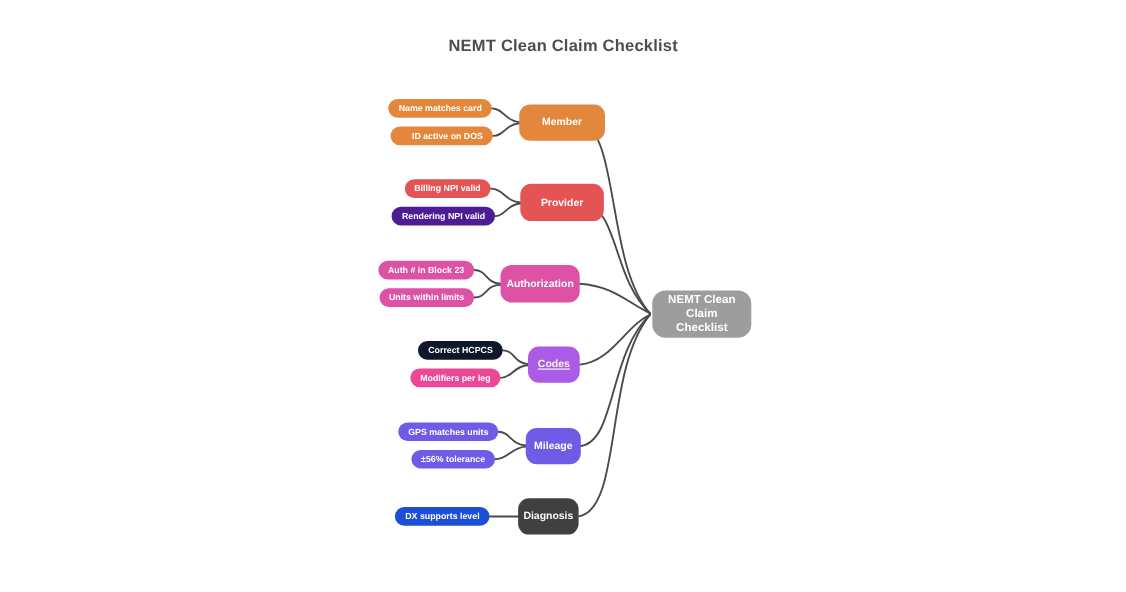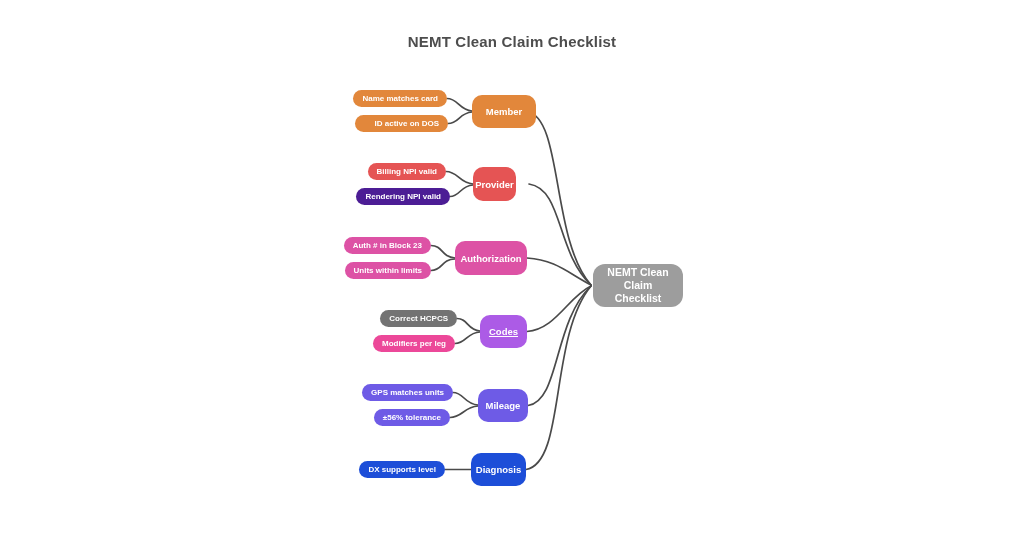--- a/index.html
+++ b/index.html
@@ -36,22 +36,22 @@
     font-size: 8px; font-weight: 600;
   }
   .root-node {
     left: 593px; top: 264px; width: 90px; height: 43px;
     border-radius: 12px;
     font-size: 10.5px; font-weight: bold; line-height: 1.25;
     white-space: normal;
     padding: 0 6px;
   }
   
-  .n-member    { left: 472px; top: 95px;  width: 64px; height: 33px; }
-  .n-provider  { left: 473px; top: 167px; width: 43px; height: 34px; }
+  .n-member    { left: 472px; top: 95px;  width: 78px; height: 33px; }
+  .n-provider  { left: 473px; top: 167px; width: 76px; height: 34px; }
   .n-auth      { left: 455px; top: 241px; width: 72px; height: 34px; }
   .n-codes     { left: 480px; top: 315px; width: 47px; height: 33px; text-decoration: underline; }
   .n-mileage   { left: 478px; top: 389px; width: 50px; height: 33px; }
   .n-diagnosis { left: 471px; top: 453px; width: 55px; height: 33px; }
   
   .l-member-0    { right: 577px; top: 90px;  }
   .l-member-1    { right: 576px; top: 115px; }
   .l-provider-0  { right: 578px; top: 163px; }
   .l-provider-1  { right: 574px; top: 188px; }
   .l-auth-0      { right: 593px; top: 237px; }
@@ -93,32 +93,32 @@
     </g>
   </svg>
 
   <div class="node root-node" style="background-color: rgb(157, 157, 157); color: rgb(255, 255, 255);">NEMT Clean Claim Checklist</div>
 
   <div class="node branch-node n-member" style="background-color: rgb(226, 135, 59);">Member</div>
   <div class="node branch-node n-provider" style="background-color: rgb(229, 84, 84);">Provider</div>
   <div class="node branch-node n-auth" style="background-color: rgb(221, 82, 165);">Authorization</div>
   <div class="node branch-node n-codes" style="background-color: rgb(172, 91, 230);">Codes</div>
   <div class="node branch-node n-mileage" style="background-color: rgb(110, 91, 230);">Mileage</div>
-  <div class="node branch-node n-diagnosis" style="background-color: #1d4ed8;">Diagnosis</div>
+  <div class="node branch-node n-diagnosis" style="background-color: #404040;">Diagnosis</div>
 
   <div class="node leaf-node l-member-0" style="background-color: rgb(226, 135, 59);">Name matches card</div>
   <div class="node leaf-node l-member-1" style="background-color: rgb(226, 135, 59); padding-left: 20px;">ID active on DOS</div>
 
   <div class="node leaf-node l-provider-0" style="background-color: rgb(229, 84, 84);">Billing NPI valid</div>
   <div class="node leaf-node l-provider-1" style="background-color: #4c1d95;">Rendering NPI valid</div>
 
   <div class="node leaf-node l-auth-0" style="background-color: rgb(221, 82, 165);">Auth # in Block 23</div>
   <div class="node leaf-node l-auth-1" style="background-color: rgb(221, 82, 165);">Units within limits</div>
 
-  <div class="node leaf-node l-codes-0" style="background-color: #737373;">Correct HCPCS</div>
+  <div class="node leaf-node l-codes-0" style="background-color: #0f172a;">Correct HCPCS</div>
   <div class="node leaf-node l-codes-1" style="background-color: #ec4899;">Modifiers per leg</div>
 
   <div class="node leaf-node l-mileage-0" style="background-color: rgb(110, 91, 230);">GPS matches units</div>
   <div class="node leaf-node l-mileage-1" style="background-color: rgb(110, 91, 230);">±56% tolerance</div>
 
   <div class="node leaf-node l-diagnosis-0" style="background-color: #1d4ed8;">DX supports level</div>
 
 </div>
 
 </body></html>

